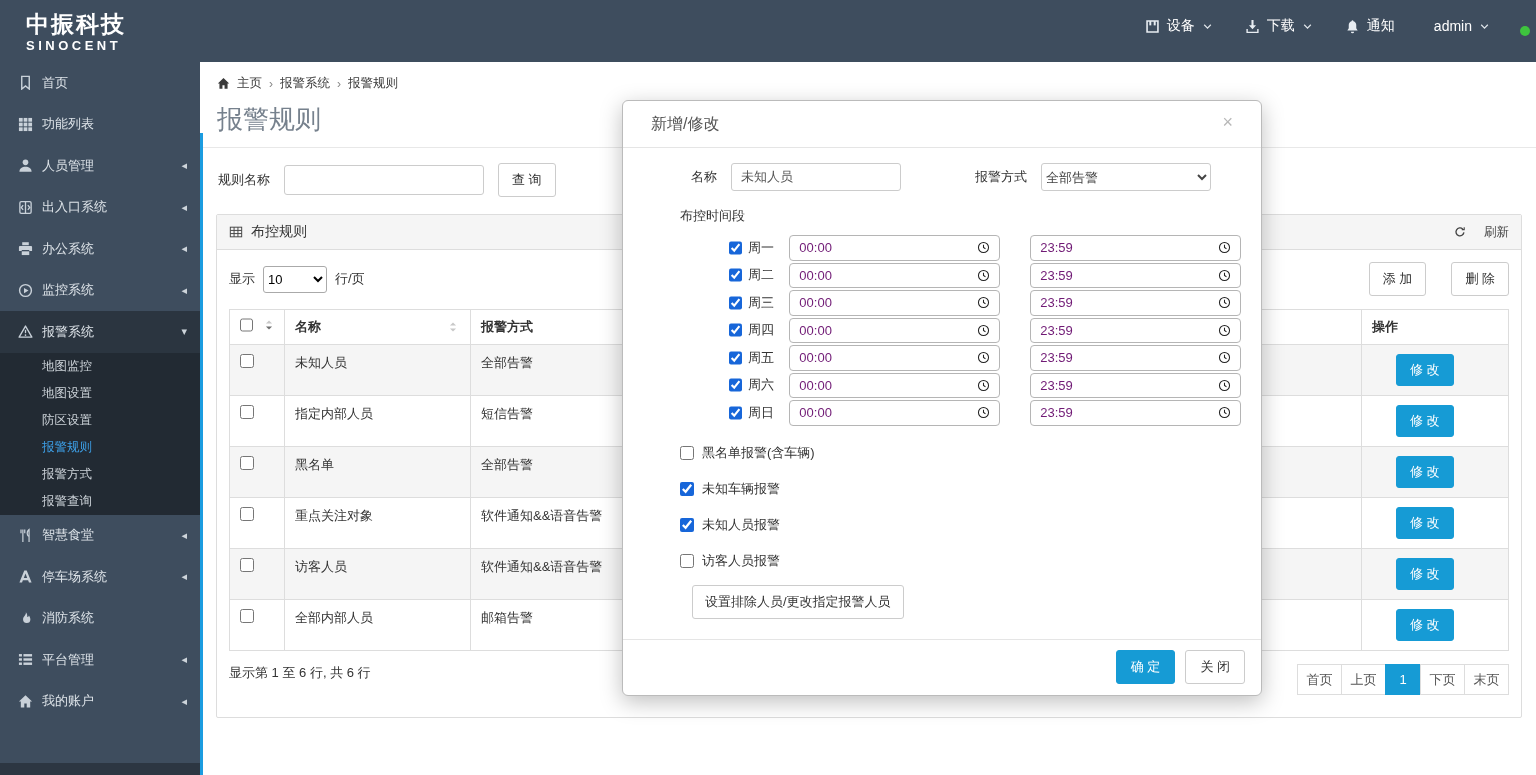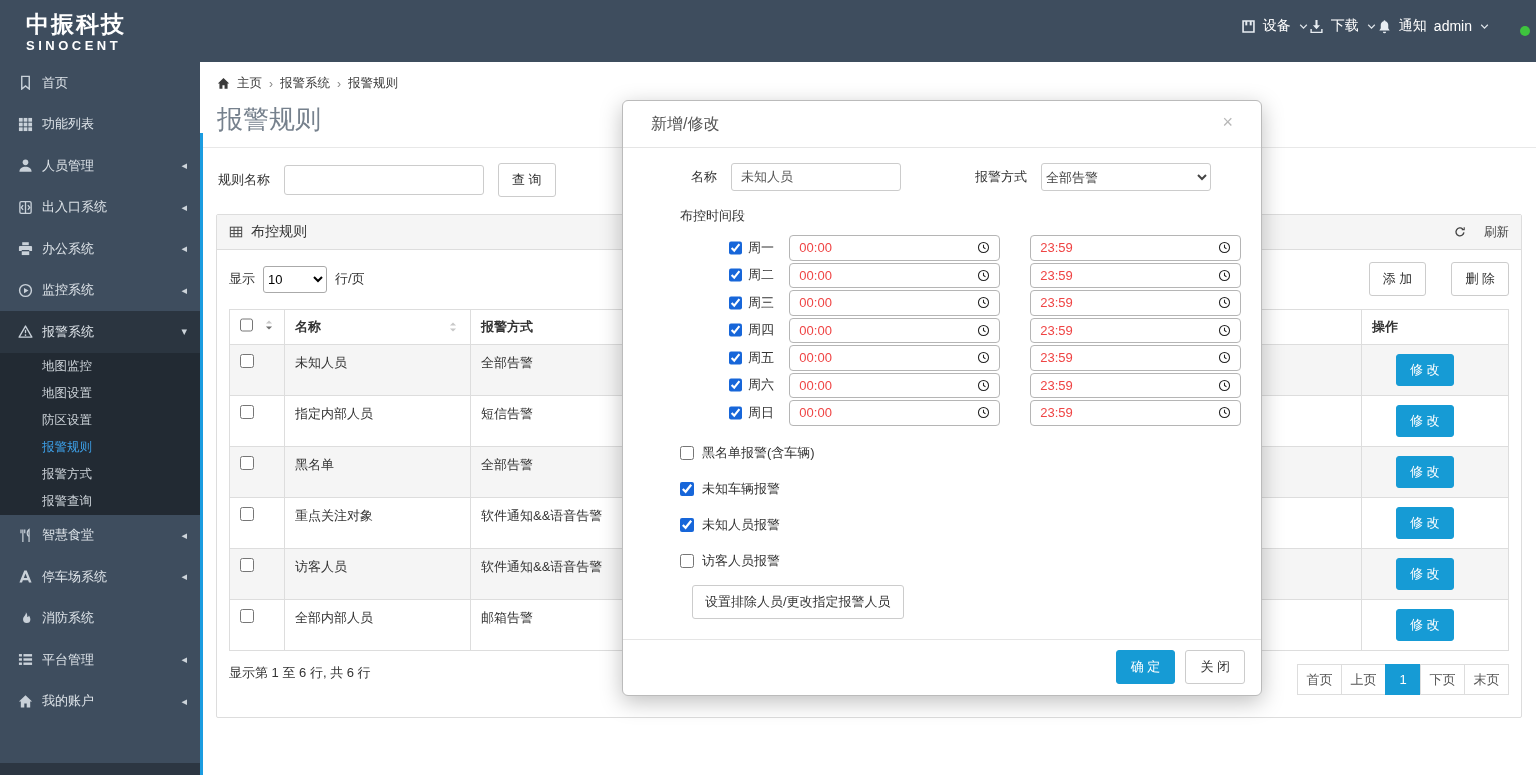--- a/index.html
+++ b/index.html
@@ -7,21 +7,21 @@
   body {
     width:1536px; height:775px; overflow:hidden; position:relative;
     font-family:"Liberation Sans","DejaVu Sans",sans-serif;
     background:#fff; color:#333;
     --accent:#169bd5; --control-accent:#1766d9; --status-green:#3ec43e; --sidebar-bg:#3e4d5e;
   }
   svg { display:block; }
 
   
   .navbar { position:absolute; top:0; left:0; width:1536px; height:62px; background:var(--sidebar-bg); z-index:5; }
-  .nav-items { position:absolute; right:46px; top:0; height:52px; display:flex; align-items:center; }
+  .nav-items { position:absolute; right:46px; top:0; height:52px; display:flex; align-items:center; gap:32px; }
   .nav-item { display:flex; align-items:center; gap:7px; color:#fff; font-size:14px; cursor:pointer; }
   .nav-item .nicon svg { width:15px; height:15px; color:#e8edf2; }
   .nav-item .caret svg { width:11px; height:11px; color:#dfe5ea; }
   .status-dot { position:absolute; right:6px; top:26px; width:10px; height:10px; border-radius:50%; background:var(--status-green); }
 
   
   .sidebar { position:absolute; top:0; left:0; width:200px; height:775px; background:var(--sidebar-bg); z-index:6; }
   .logo { padding:10px 0 0 26px; color:#fff; height:62px; }
   .logo-title { font-size:23px; font-weight:bold; letter-spacing:2px; line-height:28px; }
   .logo-sub { font-size:13px; font-weight:bold; letter-spacing:3.5px; line-height:15px; }
@@ -84,21 +84,21 @@
   .mrow1 { display:flex; align-items:center; }
   .field { display:flex; align-items:center; gap:14px; }
   .f1 { margin-left:48px; }
   .f2 { margin-left:74px; }
   .field input { width:170px; height:28px; border:1px solid #ccc; border-radius:3px; padding:0 9px; font-size:13px; color:#555; outline:none; }
   .field select { width:170px; height:28px; border:1px solid #ccc; border-radius:3px; font-size:13px; color:#444; background:#fff; }
   .sched-label { margin:16px 0 10px 37px; }
   .days { margin-left:86px; }
   .day-row { display:flex; align-items:center; height:25.5px; margin-bottom:2px; gap:6px; }
   .day-label { width:32px; margin-right:6px; }
-  .time-box { width:228px; height:25.5px; border:1px solid #b5b5b5; border-radius:4px; display:flex; align-items:center; justify-content:space-between; padding:0 9px; color:#ef4444; cursor:pointer; background:#fff;text-align:center; }
+  .time-box { width:228px; height:25.5px; border:1px solid #b5b5b5; border-radius:4px; display:flex; align-items:center; justify-content:space-between; padding:0 9px; color:#701a75; cursor:pointer; background:#fff;text-align:center; }
   .time-box.t2 { margin-left:24px; }
   .time-box .clock svg { width:13px; height:13px; color:#222; }
   .opts { margin-left:37px; margin-top:3px; }
   .opt { display:flex; align-items:center; gap:8px; margin-top:18px; cursor:pointer; }
   .internal-row { display:flex; align-items:center; margin-left:37px; margin-top:19px; }
   .ropt { display:flex; align-items:center; gap:8px; cursor:pointer; }
   .r1 { margin-left:62px; }
   .r2 { margin-left:70px; }
   .exclude-btn { margin:15px 0 14px 49px; padding:7px 12px; }
   .modal-footer { border-top:1px solid #e5e5e5; padding:10px 16px 11px; display:flex; justify-content:flex-end; gap:10px; }

